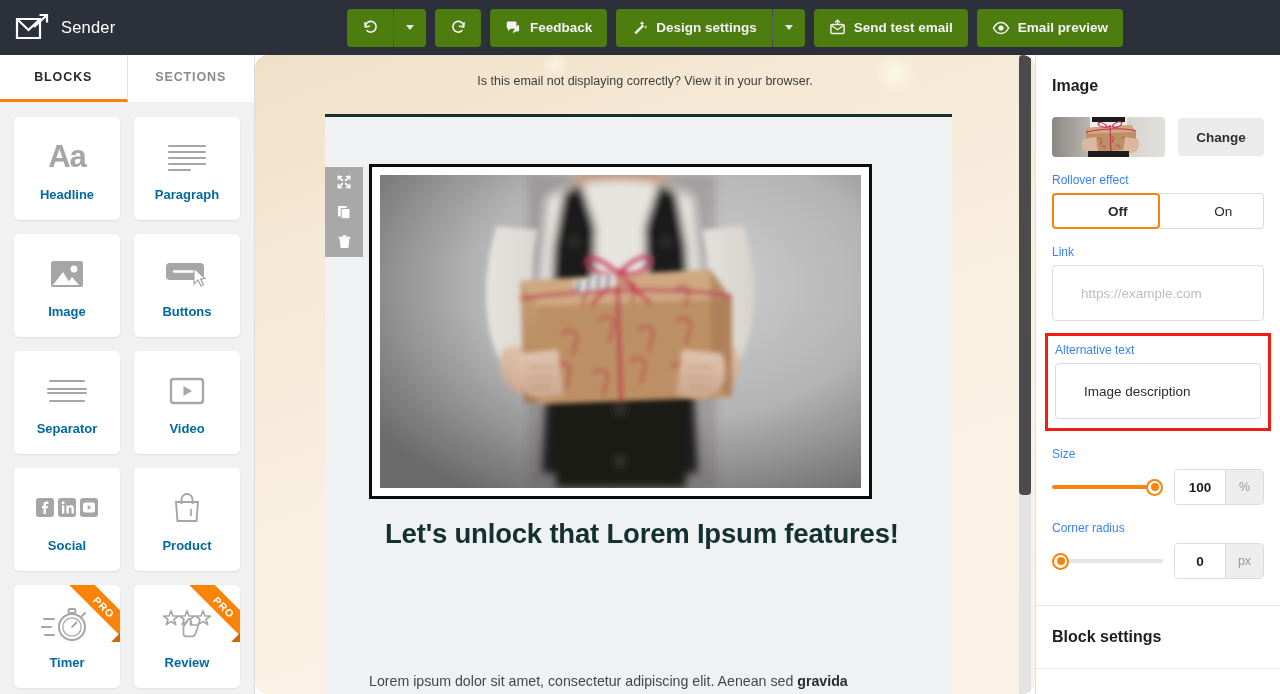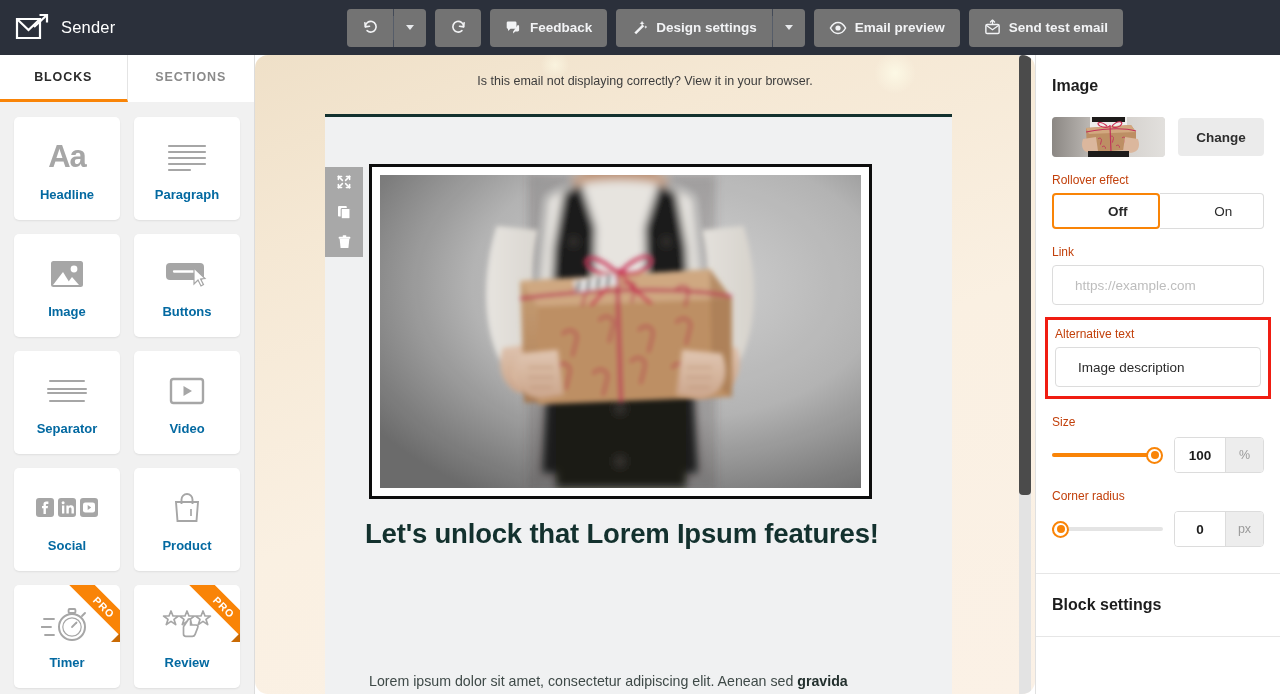--- a/index.html
+++ b/index.html
@@ -18,21 +18,21 @@
     display: flex; align-items: center;
   }
   .brand { display: flex; align-items: center; gap: 11px; padding-left: 14px; width: 255px; }
   .brand-logo { width: 36px; height: 30px; }
   .brand-name { color: #ffffff; font-size: 16.5px; font-weight: 400; letter-spacing: .2px; }
 
   .tbtools { display: flex; align-items: center; gap: 9px; margin-left: 92px; }
   .tgrp { display: flex; align-items: stretch; background: #434a57; border-radius: 4px; height: 38px; overflow: hidden; }
   .tbtn {
     display: flex; align-items: center; justify-content: center; gap: 8px;
-    background: #737373; color: #f2f3f5; border: none; cursor: pointer;
+    background: #4d7c0f; color: #f2f3f5; border: none; cursor: pointer;
     height: 38px; padding: 0 15px; font-size: 13.5px; font-weight: bold;
     font-family: "Liberation Sans", sans-serif; border-radius: 4px;
   }
   .tgrp .tbtn { border-radius: 0; }
   .tgrp .sep { width: 1px; background: #565d69; margin: 7px 0; }
   .caretbtn { width: 32px; padding: 0; }
   .tbtn.icononly { width: 46px; padding: 0; }
   .tbtn.save { background: #f98407; color: #fff; }
   .caret { width: 0; height: 0; border-left: 4.5px solid transparent; border-right: 4.5px solid transparent; border-top: 5px solid #e8eaed; }
   .ticon { display: inline-flex; align-items: center; }
@@ -107,21 +107,21 @@
     background: #ffffff; border: 3px solid #0d0d0d; padding: 8px;
   }
   .photo { position: relative; width: 100%; height: 100%; overflow: hidden; background: #8c8c8c; }
   .blocktools {
     position: absolute; left: 0px; top: 50px; width: 38px; height: 90px;
     background: #a8a8a8; display: flex; flex-direction: column;
     align-items: center; justify-content: space-around; z-index: 6;
   }
   .blocktools .ti { color: #fff; display: flex; align-items: center; justify-content: center; cursor: pointer; width: 100%; height: 30px; }
   .headline {
-    position: absolute; left: 40px; top: 396px; width: 520px;
+    position: absolute; left: 60px; top: 396px; width: 520px;
     font-size: 27.5px; font-weight: bold; color: #13312e; line-height: 1.52;
     letter-spacing: -.2px;
   }
   .bodytext {
     position: absolute; left: 44px; top: 552px; width: 520px;
     font-size: 14.2px; color: #3f4a48; line-height: 1.72;
   }
   .bodytext b { color: #23302e; }
 
   .vscroll { position: absolute; right: 4px; top: 0px; width: 12px; height: 639px; background: transparent; }
@@ -138,32 +138,32 @@
   .thumbrow { display: flex; align-items: center; gap: 13px; margin-top: 22px; }
   .thumb {
     width: 113px; height: 40px; border-radius: 4px; overflow: hidden;
     position: relative; background: #d4d4d4;
   }
   .changebtn {
     flex: 1; height: 38px; background: #ebebeb; border: none; border-radius: 4px;
     font-size: 13.5px; font-weight: bold; color: #2e2e2e; cursor: pointer;
     font-family: "Liberation Sans", sans-serif;
   }
-  .flabel { font-size: 12px; color: #c2410c; margin-top: 16px; margin-bottom: 6px; }
+  .flabel { font-size: 12px; color: #3b82f6; margin-top: 16px; margin-bottom: 6px; }
   .seg { display: flex; height: 36px; }
   .seg div {
     flex: 1; display: flex; align-items: center; justify-content: center;
     font-size: 13.5px; color: #2b2b2b; border: 1px solid #dcdcdc; cursor: pointer; background: #fff; padding-left: 24px;
   }
   .seg div:first-child { border-radius: 4px 0 0 4px; }
   .seg div:last-child { border-radius: 0 4px 4px 0; border-left: none; }
   .seg div.on { border: 2px solid #f98407; font-weight: bold; border-radius: 4px; z-index: 2; }
   .tinput {
-    width: 100%; height: 40px; border: 1px solid #dcdcdc; border-radius: 4px;
-    padding: 0 22px; font-size: 13.5px; color: #2b2b2b; background: #fff;
+    width: 100%; height: 56px; border: 1px solid #dcdcdc; border-radius: 4px;
+    padding: 0 28px; font-size: 13.5px; color: #2b2b2b; background: #fff;
     font-family: "Liberation Sans", sans-serif; outline: none;
   }
   .tinput::placeholder { color: #bdbdbd; }
   .alt-highlight {
     position: relative; border: 3px solid #f01d12; margin: 12px -7px 0 -7px; padding: 4px 7px 9px 7px;
   }
   .alt-highlight .flabel { margin-top: 3px; }
   .sliderrow { display: flex; align-items: center; gap: 11px; margin-top: 8px; }
   .slider { position: relative; flex: 1; height: 20px; display: flex; align-items: center; }
   .slider .rail { position: absolute; left: 0; right: 0; height: 4px; background: #e4e4e4; border-radius: 2px; }
@@ -252,38 +252,38 @@
           <span>Design settings</span>
         </button>
         <div class="sep"></div>
         <button class="tbtn caretbtn">
           <span class="caret"></span>
         </button>
       </div>
 
       <button class="tbtn">
         <span class="ticon">
-          <svg width="18" height="18" viewBox="0 0 20 20">
-              <path d="M1.6 10 C4 5.6 7 3.8 10 3.8 C13 3.8 16 5.6 18.4 10 C16 14.4 13 16.2 10 16.2 C7 16.2 4 14.4 1.6 10 Z" fill="none" stroke="#f2f3f5" stroke-width="1.7"></path>
-              <circle cx="10" cy="10" r="2.9" fill="#f2f3f5"></circle>
-            </svg>
-        </span>
-        <span>Email preview</span>
-      </button>
-
-      <button class="tbtn">
-        <span class="ticon">
           <svg width="17" height="17" viewBox="0 0 20 20">
               <rect x="2.2" y="6.5" width="15.6" height="10.6" rx="1.5" fill="none" stroke="#f2f3f5" stroke-width="1.7"></rect>
               <path d="M2.6 7.4 L10 12.6 L17.4 7.4" fill="none" stroke="#f2f3f5" stroke-width="1.6"></path>
               <path d="M10 6.4 V1.4" stroke="#f2f3f5" stroke-width="1.6"></path>
               <path d="M7.6 3.6 L10 1.3 L12.4 3.6" fill="none" stroke="#f2f3f5" stroke-width="1.6" stroke-linecap="round" stroke-linejoin="round"></path>
             </svg>
         </span>
         <span>Send test email</span>
+      </button>
+
+      <button class="tbtn">
+        <span class="ticon">
+          <svg width="18" height="18" viewBox="0 0 20 20">
+              <path d="M1.6 10 C4 5.6 7 3.8 10 3.8 C13 3.8 16 5.6 18.4 10 C16 14.4 13 16.2 10 16.2 C7 16.2 4 14.4 1.6 10 Z" fill="none" stroke="#f2f3f5" stroke-width="1.7"></path>
+              <circle cx="10" cy="10" r="2.9" fill="#f2f3f5"></circle>
+            </svg>
+        </span>
+        <span>Email preview</span>
       </button>
 
     </div>
   </div>
 
   <div class="sidebar">
     <div class="tabs">
       <div class="tab active">BLOCKS</div>
       <div class="tab">SECTIONS</div>
     </div>

